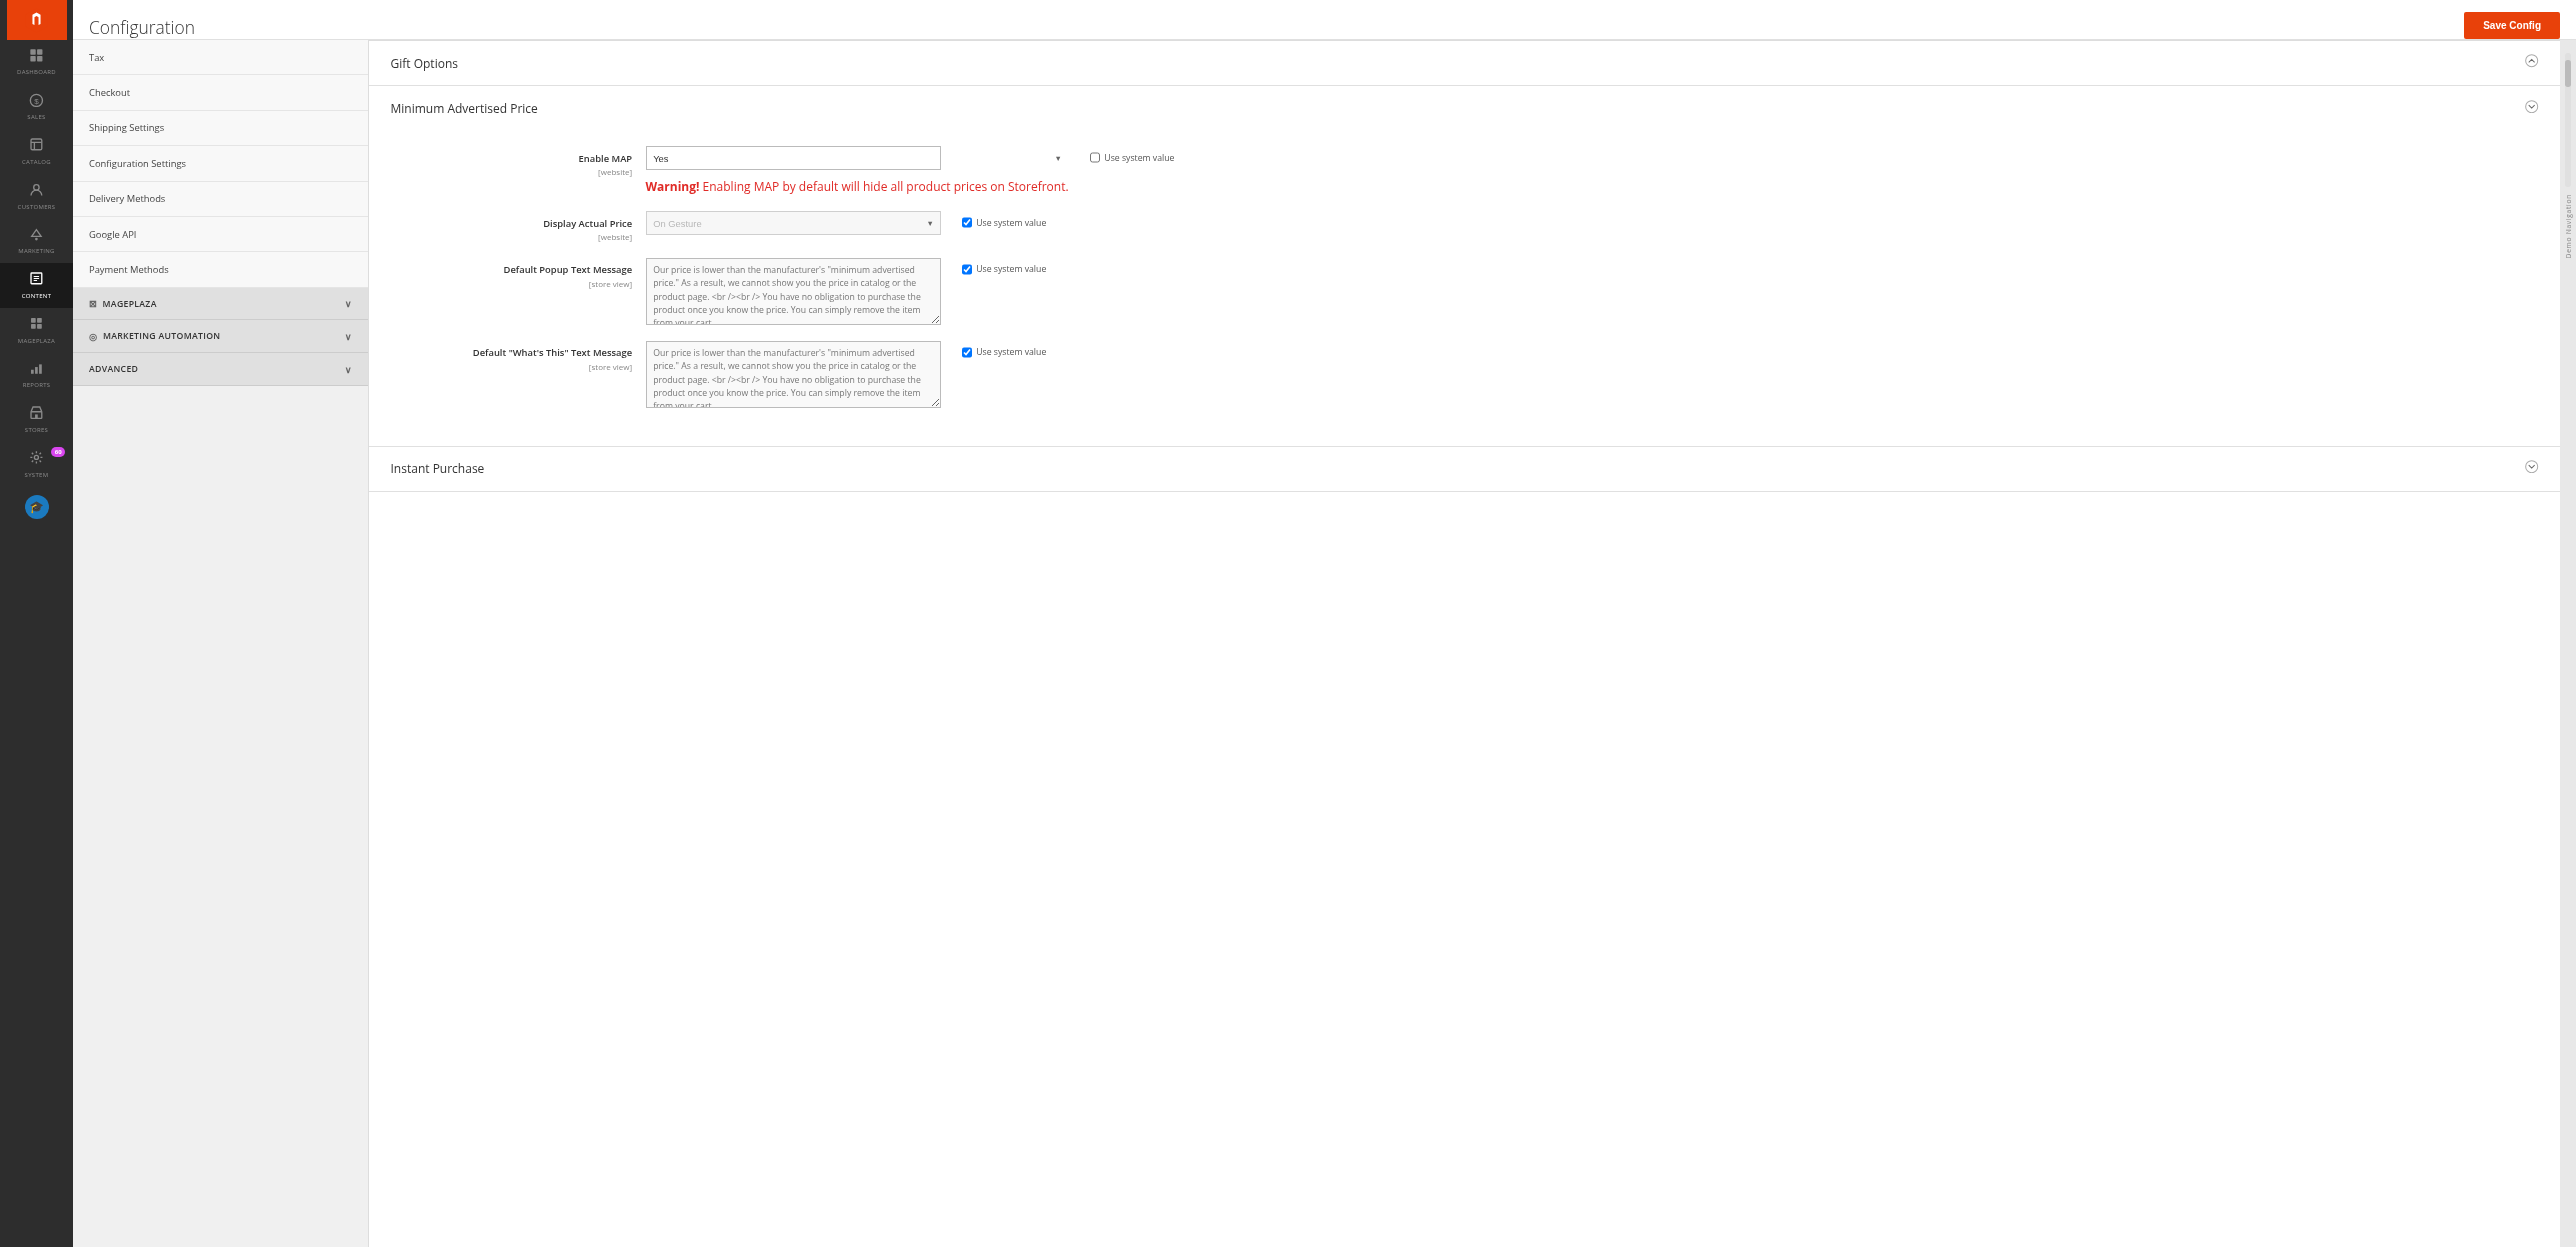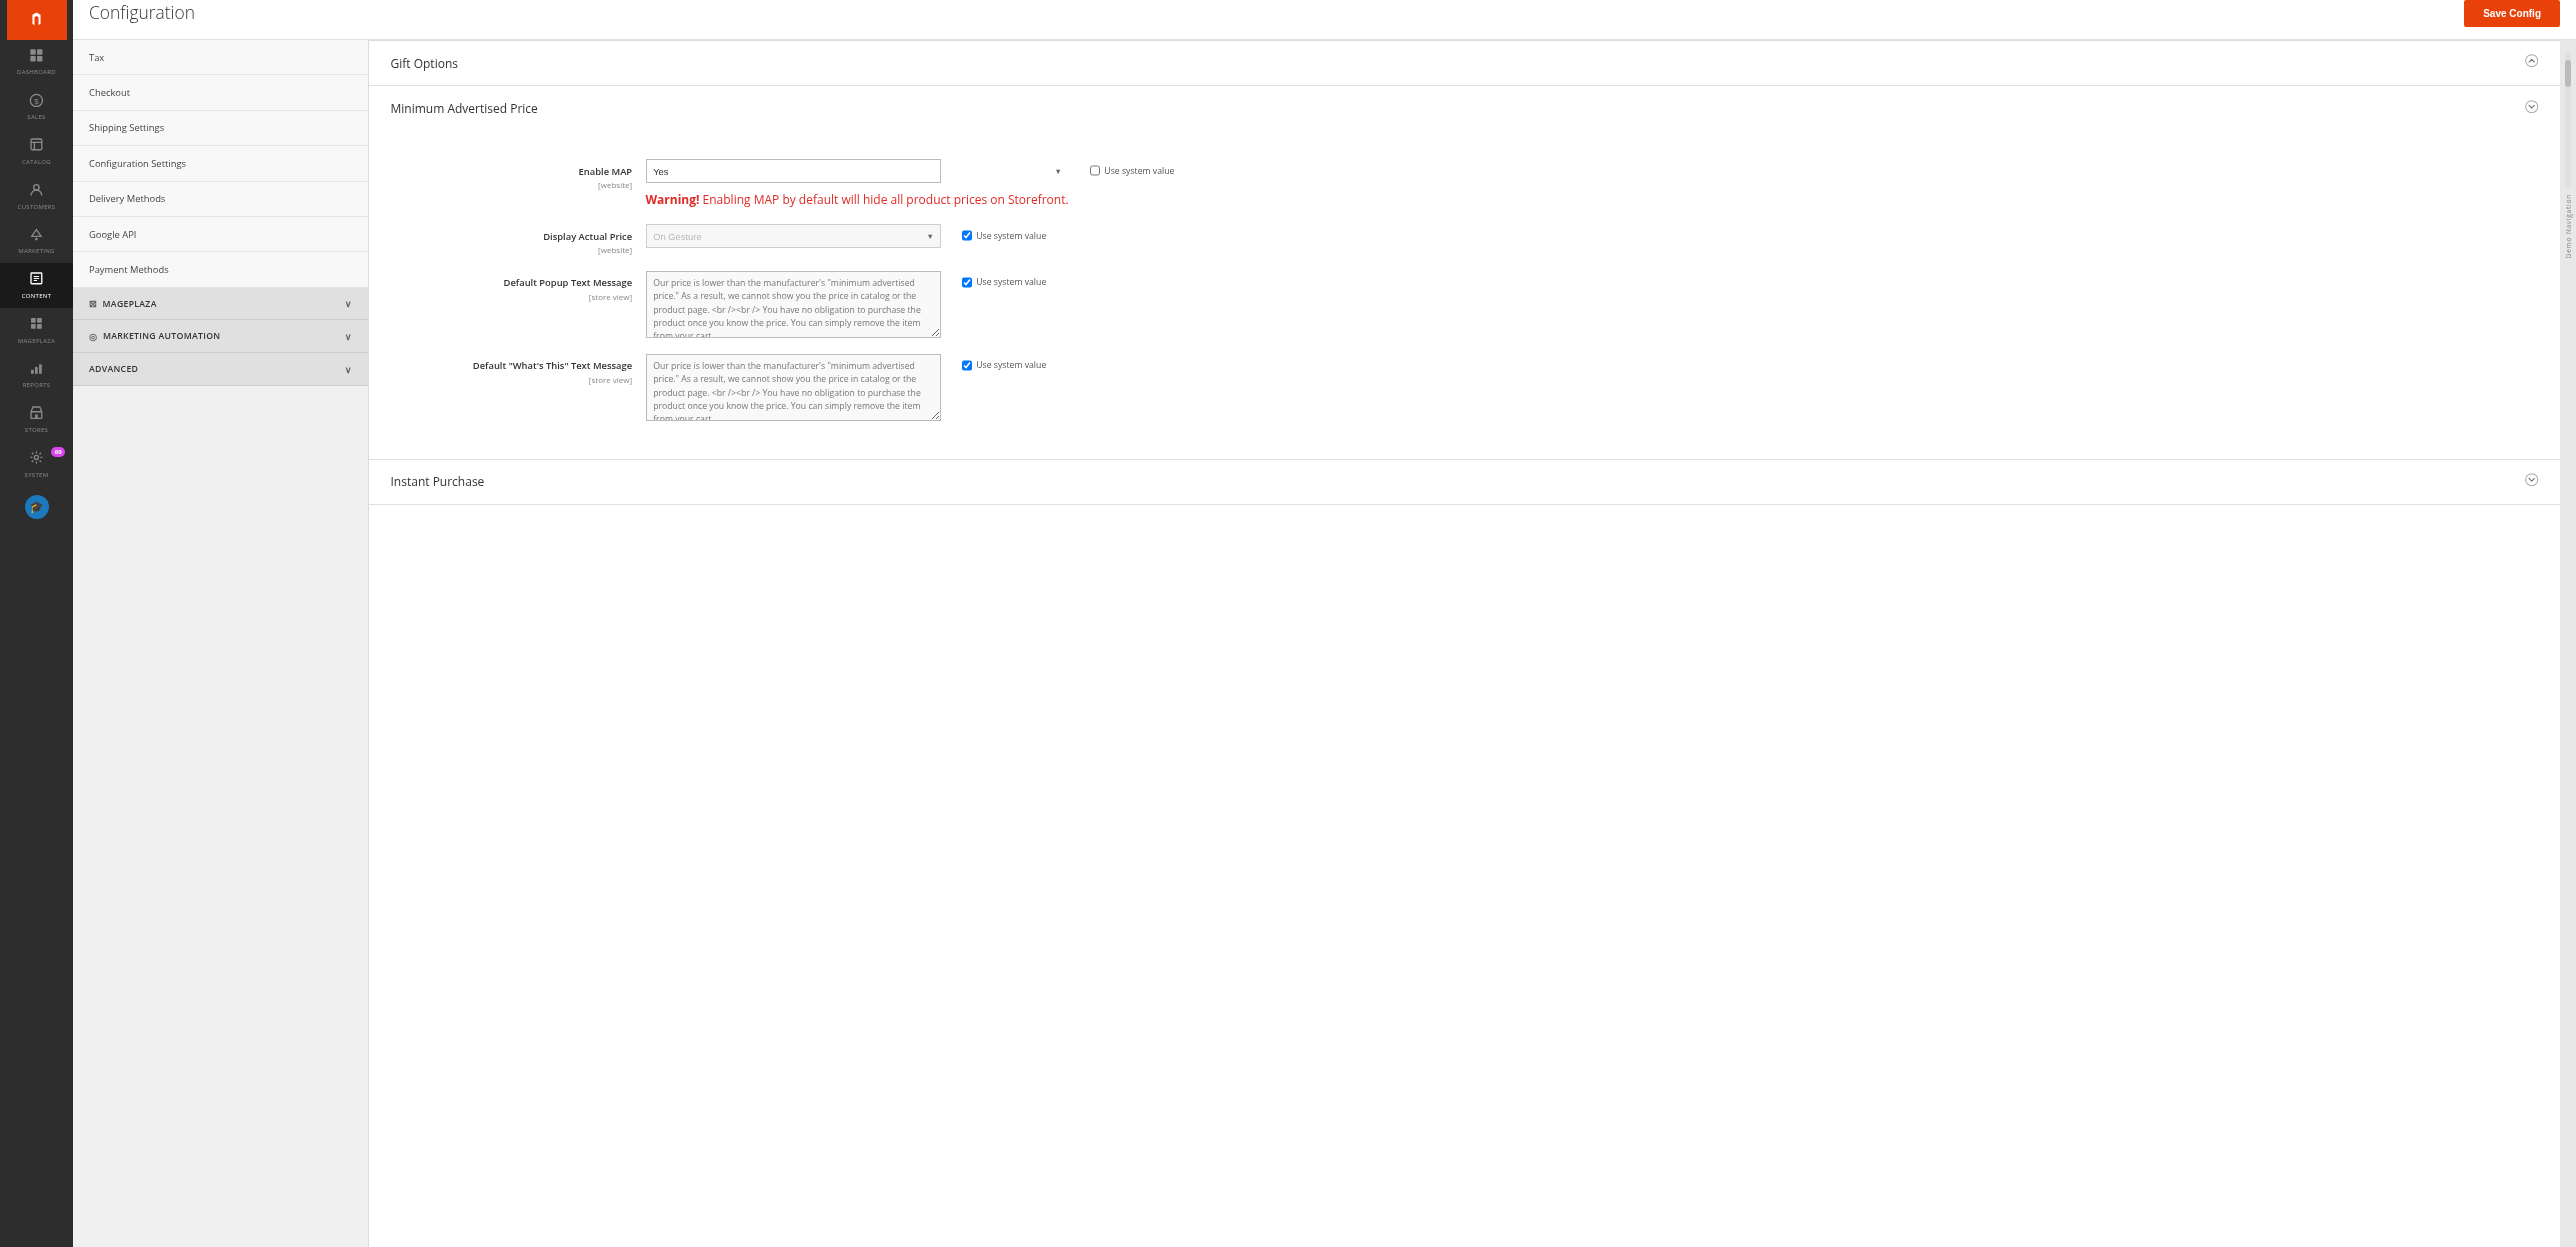--- a/index.html
+++ b/index.html
@@ -83,21 +83,21 @@
       display: flex;
       flex-direction: column;
       overflow: hidden;
     }
 
     
     .topbar {
       height: 40px;
       background: #fff;
       display: flex;
-      align-items: flex-start;
+      align-items: flex-end;
       justify-content: space-between;
       padding: 0 16px;
       border-bottom: 0.7px solid #e0e0e0;
       flex-shrink: 0;
     }
     .topbar-title {
       font-size: 17.4px;
       font-weight: 300;
       color: #333;
     }
@@ -185,21 +185,20 @@
     .config-section-body {
       padding: 16px 21.5px 21.5px;
       background: #fff;
     }
 
     
     .form-row {
       display: flex;
       align-items: flex-start;
       margin-bottom: 16px;
-      margin-top: 13px;
     }
     .form-label-col {
       width: 255px;
       text-align: right;
       padding-right: 13.4px;
       padding-top: 5.4px;
       flex-shrink: 0;
     }
     .form-label {
       font-size: 9.4px;

